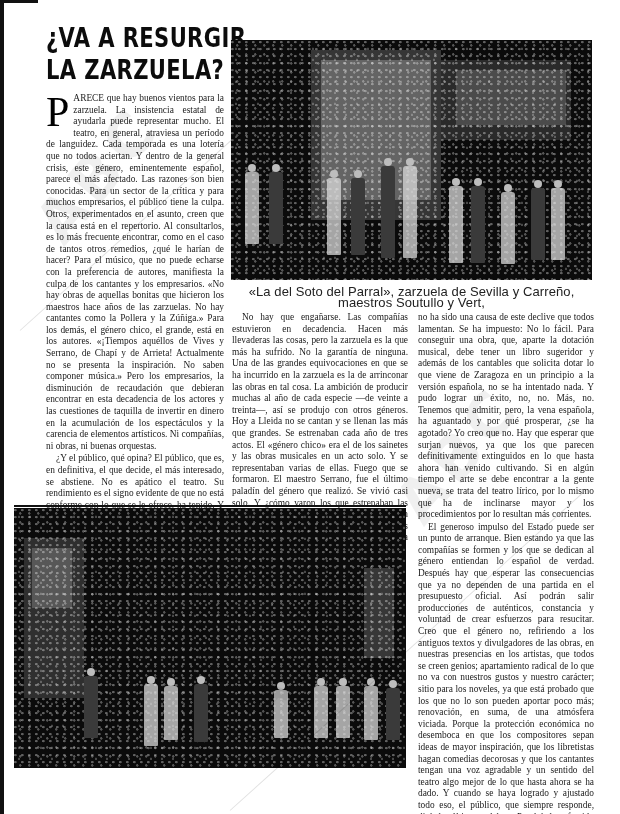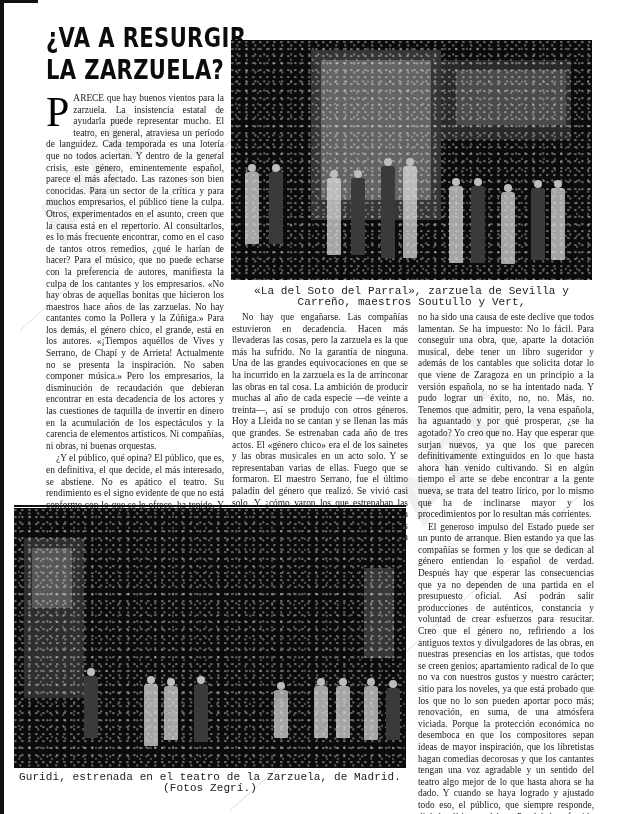--- a/index.html
+++ b/index.html
@@ -48,22 +48,22 @@
       radial-gradient(circle at 70% 60%, rgba(255,255,255,.3) 1px, transparent 1.5px),
       radial-gradient(circle at 45% 80%, rgba(255,255,255,.25) 1px, transparent 1.5px);
     background-size: 7px 7px, 9px 9px, 11px 11px;
   }
   .figure-person { position: absolute; width: 14px; border-radius: 6px 6px 2px 2px; }
   .figure-person .head { position: absolute; top: 0; left: 3px; width: 8px; height: 8px; border-radius: 50%; background: #bdbdbd; }
   .figure-person .body { position: absolute; top: 8px; left: 0; width: 14px; bottom: 0; background: #d9d9d9; opacity: .75; border-radius: 3px 3px 1px 1px; }
   .figure-person.dark .body { background: #3a3a3a; opacity: 1; }
 
   .caption {
-    position: absolute; text-align: center; font-family: Liberation Mono, monospace;
-    font-size: 11px; line-height: 11px; color: #222; letter-spacing: 0.1px;
+    position: absolute; text-align: center; font-family: Liberation Sans, sans-serif;
+    font-size: 13px; line-height: 11px; color: #222; letter-spacing: 0.1px;
   }
   .caption-1 { left: 231px; top: 286px; width: 361px; }
   .caption-2 { left: 14px; top: 772px; width: 392px; }
 
   .signature {
     position: absolute; left: 488px; top: 787px; width: 110px; text-align: right;
     font-family: "Liberation Serif", serif; font-size: 10px; letter-spacing: 0.6px; color: #222;
   }
 
   .watermark {
@@ -192,21 +192,20 @@
     <div class="figure-person" style="left:350px;top:170px;height:62px">
         <div class="head"></div>
         <div class="body"></div>
       </div>
     <div class="figure-person dark" style="left:372px;top:172px;height:60px">
         <div class="head"></div>
         <div class="body"></div>
       </div>
   </div>
   <div class="caption caption-2">
-    <div>Guridi, estrenada en el teatro de la Zarzuela, de Madrid. (Fotos Zegrí.)</div>
   </div>
 
 
   <div class="watermark" style="left:20px;top:140px;">ABC</div>
   <div class="watermark" style="left:380px;top:420px;">ABC</div>
   <div class="watermark" style="left:220px;top:620px;">ABC</div>
   <div class="wm-line" style="left:20px;top:330px;width:420px;transform:rotate(-42deg);"></div>
   <div class="wm-line" style="left:230px;top:810px;width:480px;transform:rotate(-42deg);"></div>
 </div>
 

